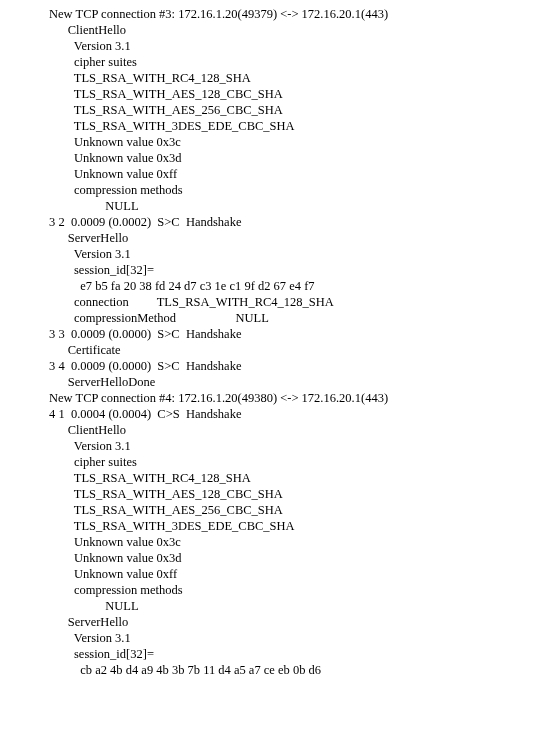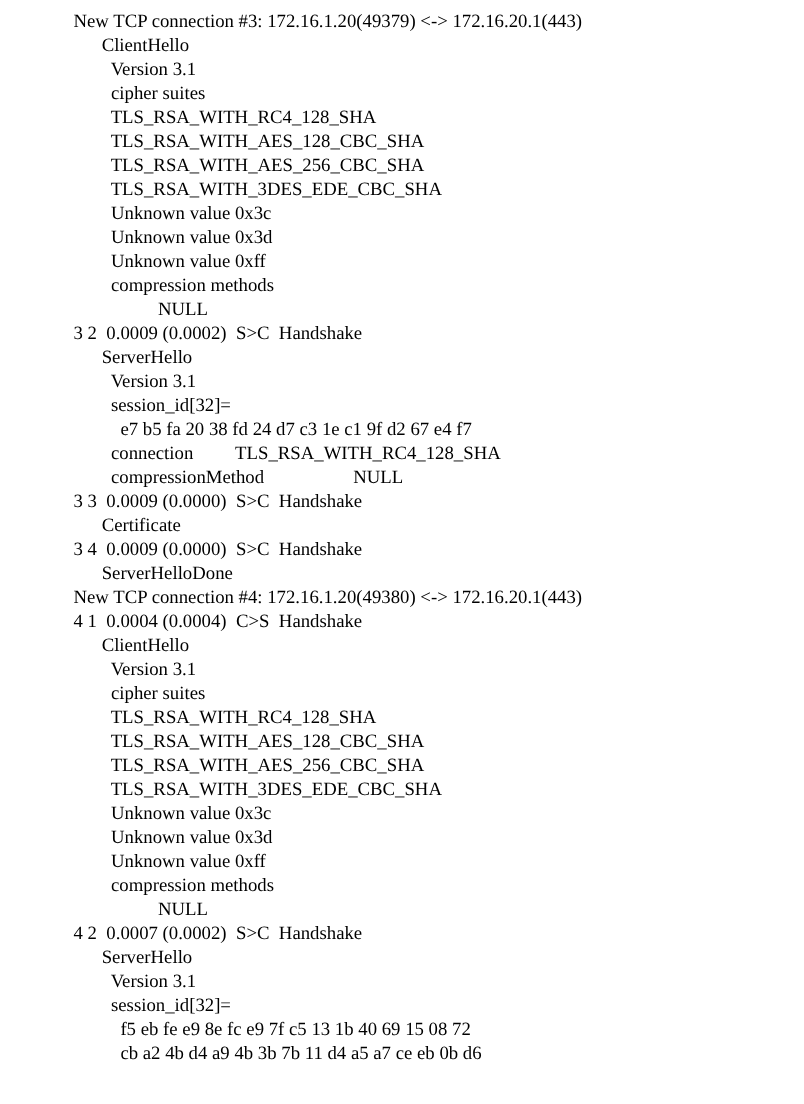--- a/index.html
+++ b/index.html
@@ -72,20 +72,18 @@
       <div class="line">        cipher suites</div>
       <div class="line">        TLS_RSA_WITH_RC4_128_SHA</div>
       <div class="line">        TLS_RSA_WITH_AES_128_CBC_SHA</div>
       <div class="line">        TLS_RSA_WITH_AES_256_CBC_SHA</div>
       <div class="line">        TLS_RSA_WITH_3DES_EDE_CBC_SHA</div>
       <div class="line">        Unknown value 0x3c</div>
       <div class="line">        Unknown value 0x3d</div>
       <div class="line">        Unknown value 0xff</div>
       <div class="line">        compression methods</div>
       <div class="line">                  NULL</div>
-      <div class="line">4 2  0.0007 (0.0002)  S&gt;C  Handshake</div>
       <div class="line">      ServerHello</div>
       <div class="line">        Version 3.1</div>
       <div class="line">        session_id[32]=</div>
-      <div class="line">          f5 eb fe e9 8e fc e9 7f c5 13 1b 40 69 15 08 72</div>
       <div class="line">          cb a2 4b d4 a9 4b 3b 7b 11 d4 a5 a7 ce eb 0b d6</div>
     </div>
 </div>
 
 </body></html>

